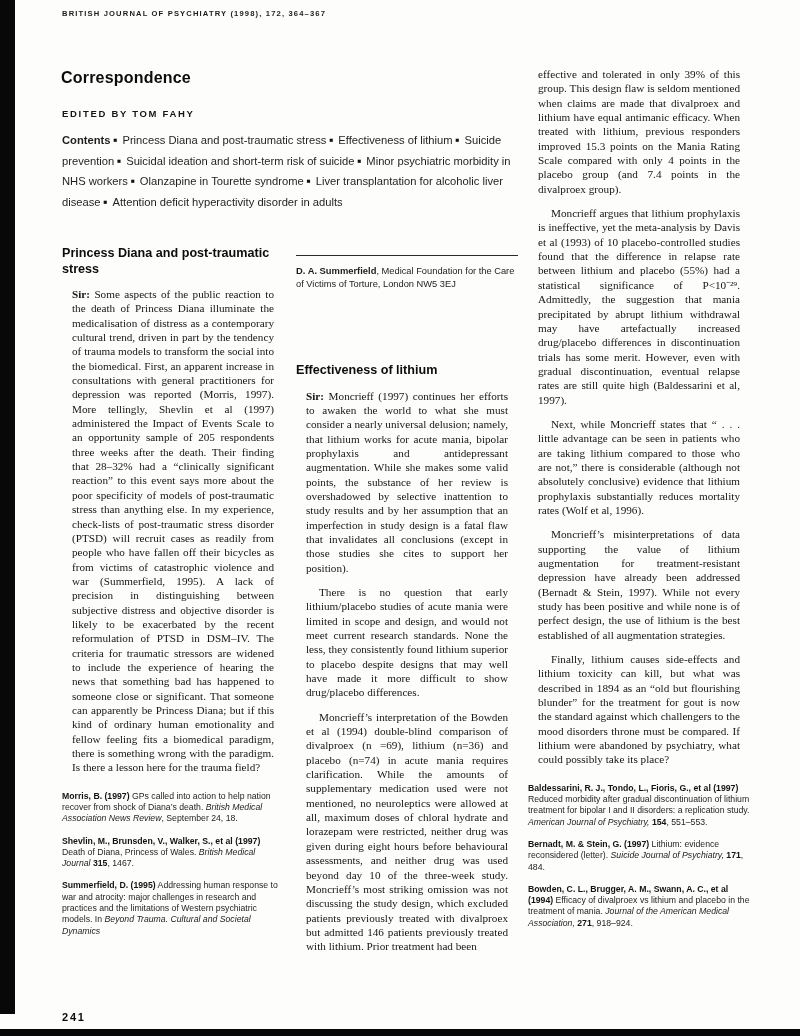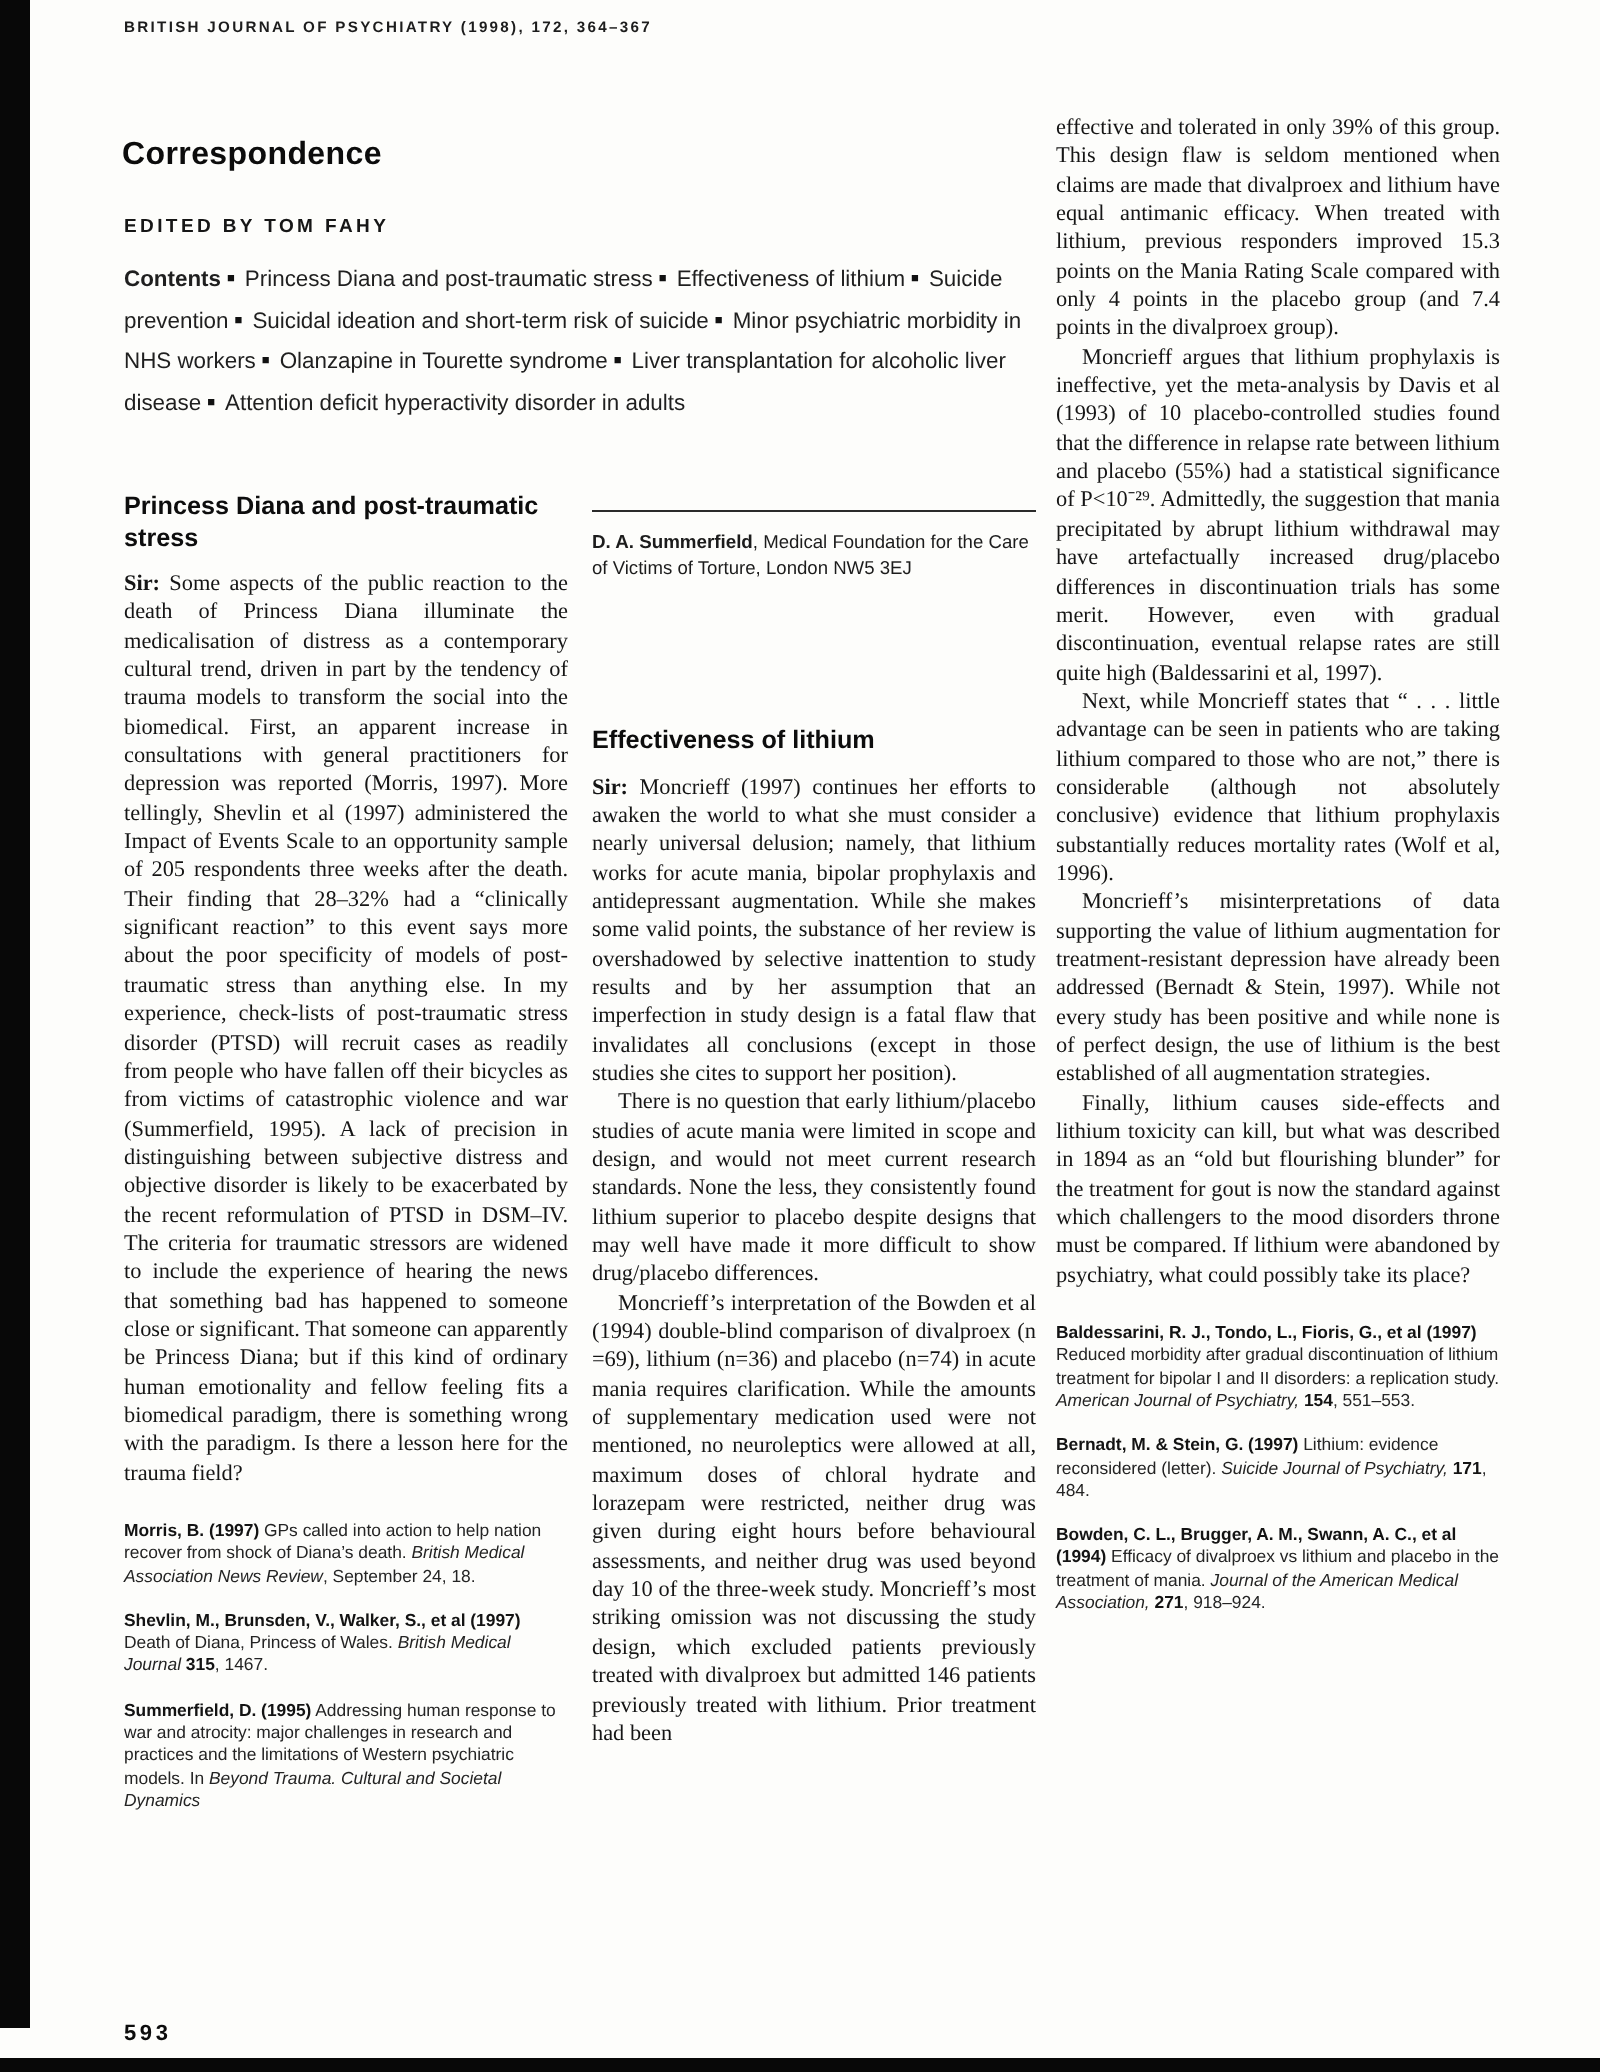--- a/index.html
+++ b/index.html
@@ -26,21 +26,21 @@
   .col-left{left:62px;top:246px;}
   .col-mid{left:296px;top:246px;}
   .col-right{left:528px;top:57px;}
 
   .letter-title{font-size:12.6px;font-weight:bold;line-height:15.5px;margin:0 0 8px 0;color:#0d0d0d;}
   .lithium-title{margin-top:72px;}
 
   p.body{
     font-family:"Liberation Serif",serif;
     font-size:11.2px;line-height:14.35px;text-align:justify;
-    margin:0;color:#151515;
+    margin:10px;color:#151515;
   }
   p.body.indent{text-indent:13px;}
   .sir{font-weight:bold;}
 
   .refs{margin-top:16px;}
   .refs-right{}
   p.ref{font-size:8.7px;line-height:11.3px;margin:0 0 11px 0;color:#242424;}
   p.ref b{color:#131313;}
   p.refcont{font-size:8.7px;line-height:11.3px;margin:0;color:#242424;}
   hr.rule{border:0;border-top:1px solid #2a2a2a;margin:9px 0 8px 0;}
@@ -92,13 +92,13 @@
   <p class="body indent">Moncrieff’s misinterpretations of data supporting the value of lithium augmentation for treatment-resistant depression have already been addressed (Bernadt &amp; Stein, 1997). While not every study has been positive and while none is of perfect design, the use of lithium is the best established of all augmentation strategies.</p>
   <p class="body indent">Finally, lithium causes side-effects and lithium toxicity can kill, but what was described in 1894 as an “old but flourishing blunder” for the treatment for gout is now the standard against which challengers to the mood disorders throne must be compared. If lithium were abandoned by psychiatry, what could possibly take its place?</p>
 
   <div class="refs refs-right">
     <p class="ref"><b>Baldessarini, R. J., Tondo, L., Fioris, G., et al (1997)</b><span> Reduced morbidity after gradual discontinuation of lithium treatment for bipolar I and II disorders: a replication study. </span><i>American Journal of Psychiatry, </i><b>154</b><span>, 551–553.</span></p>
     <p class="ref"><b>Bernadt, M. &amp; Stein, G. (1997)</b><span> Lithium: evidence reconsidered (letter). </span><i>Suicide Journal of Psychiatry, </i><b>171</b><span>, 484.</span></p>
     <p class="ref"><b>Bowden, C. L., Brugger, A. M., Swann, A. C., et al (1994)</b><span> Efficacy of divalproex vs lithium and placebo in the treatment of mania. </span><i>Journal of the American Medical Association, </i><b>271</b><span>, 918–924.</span></p>
   </div>
 </div>
 
-<div class="pageno">593</div>
+<div class="pageno">241</div>
 
 </body></html>

